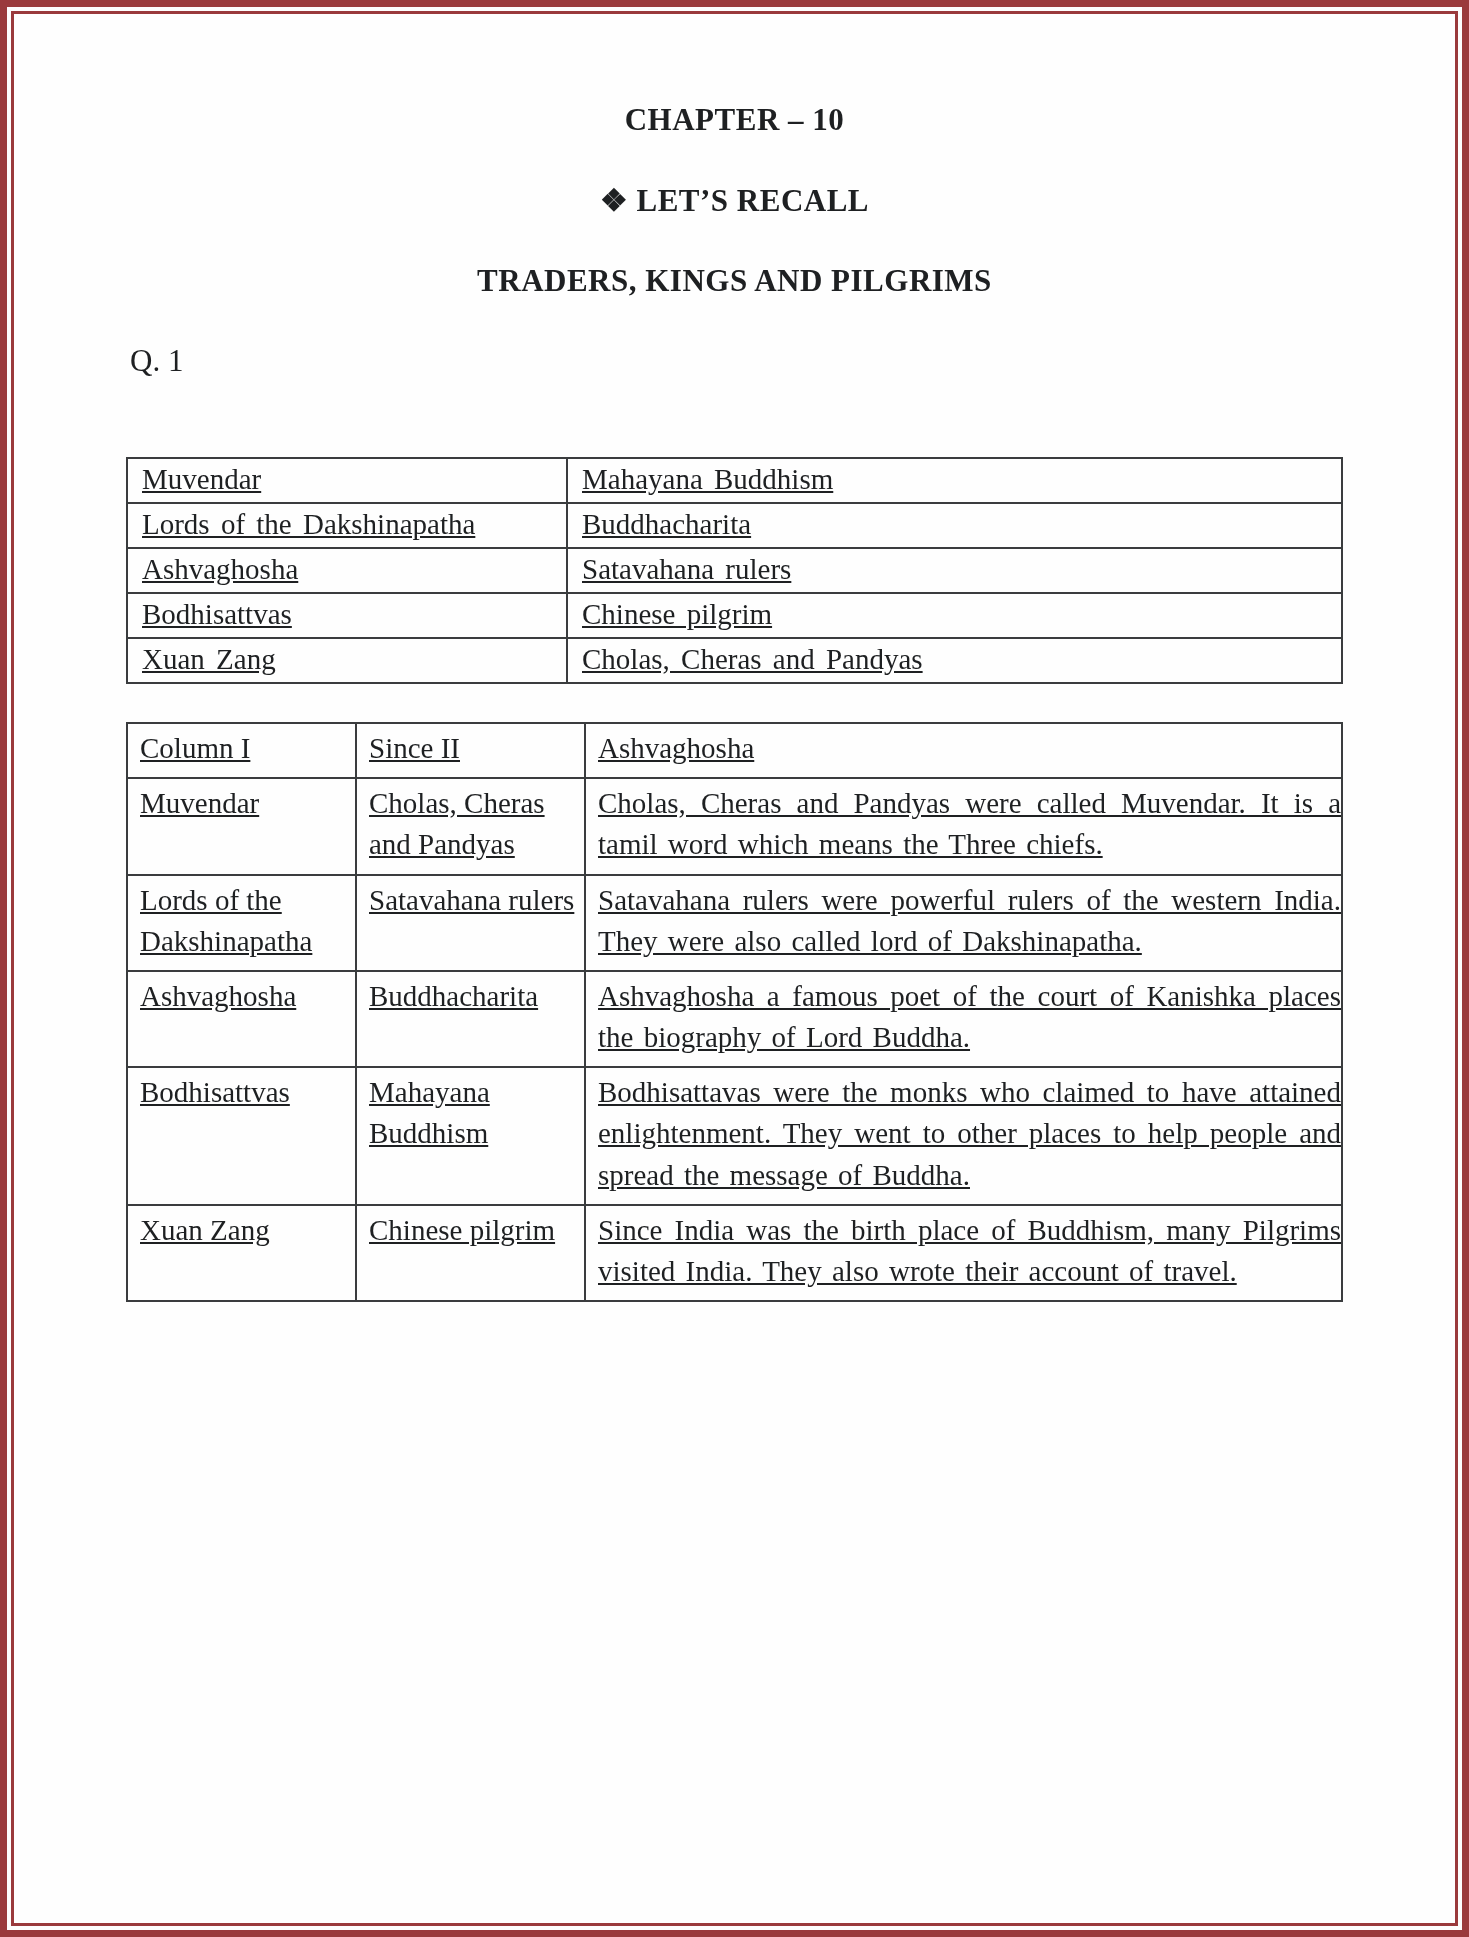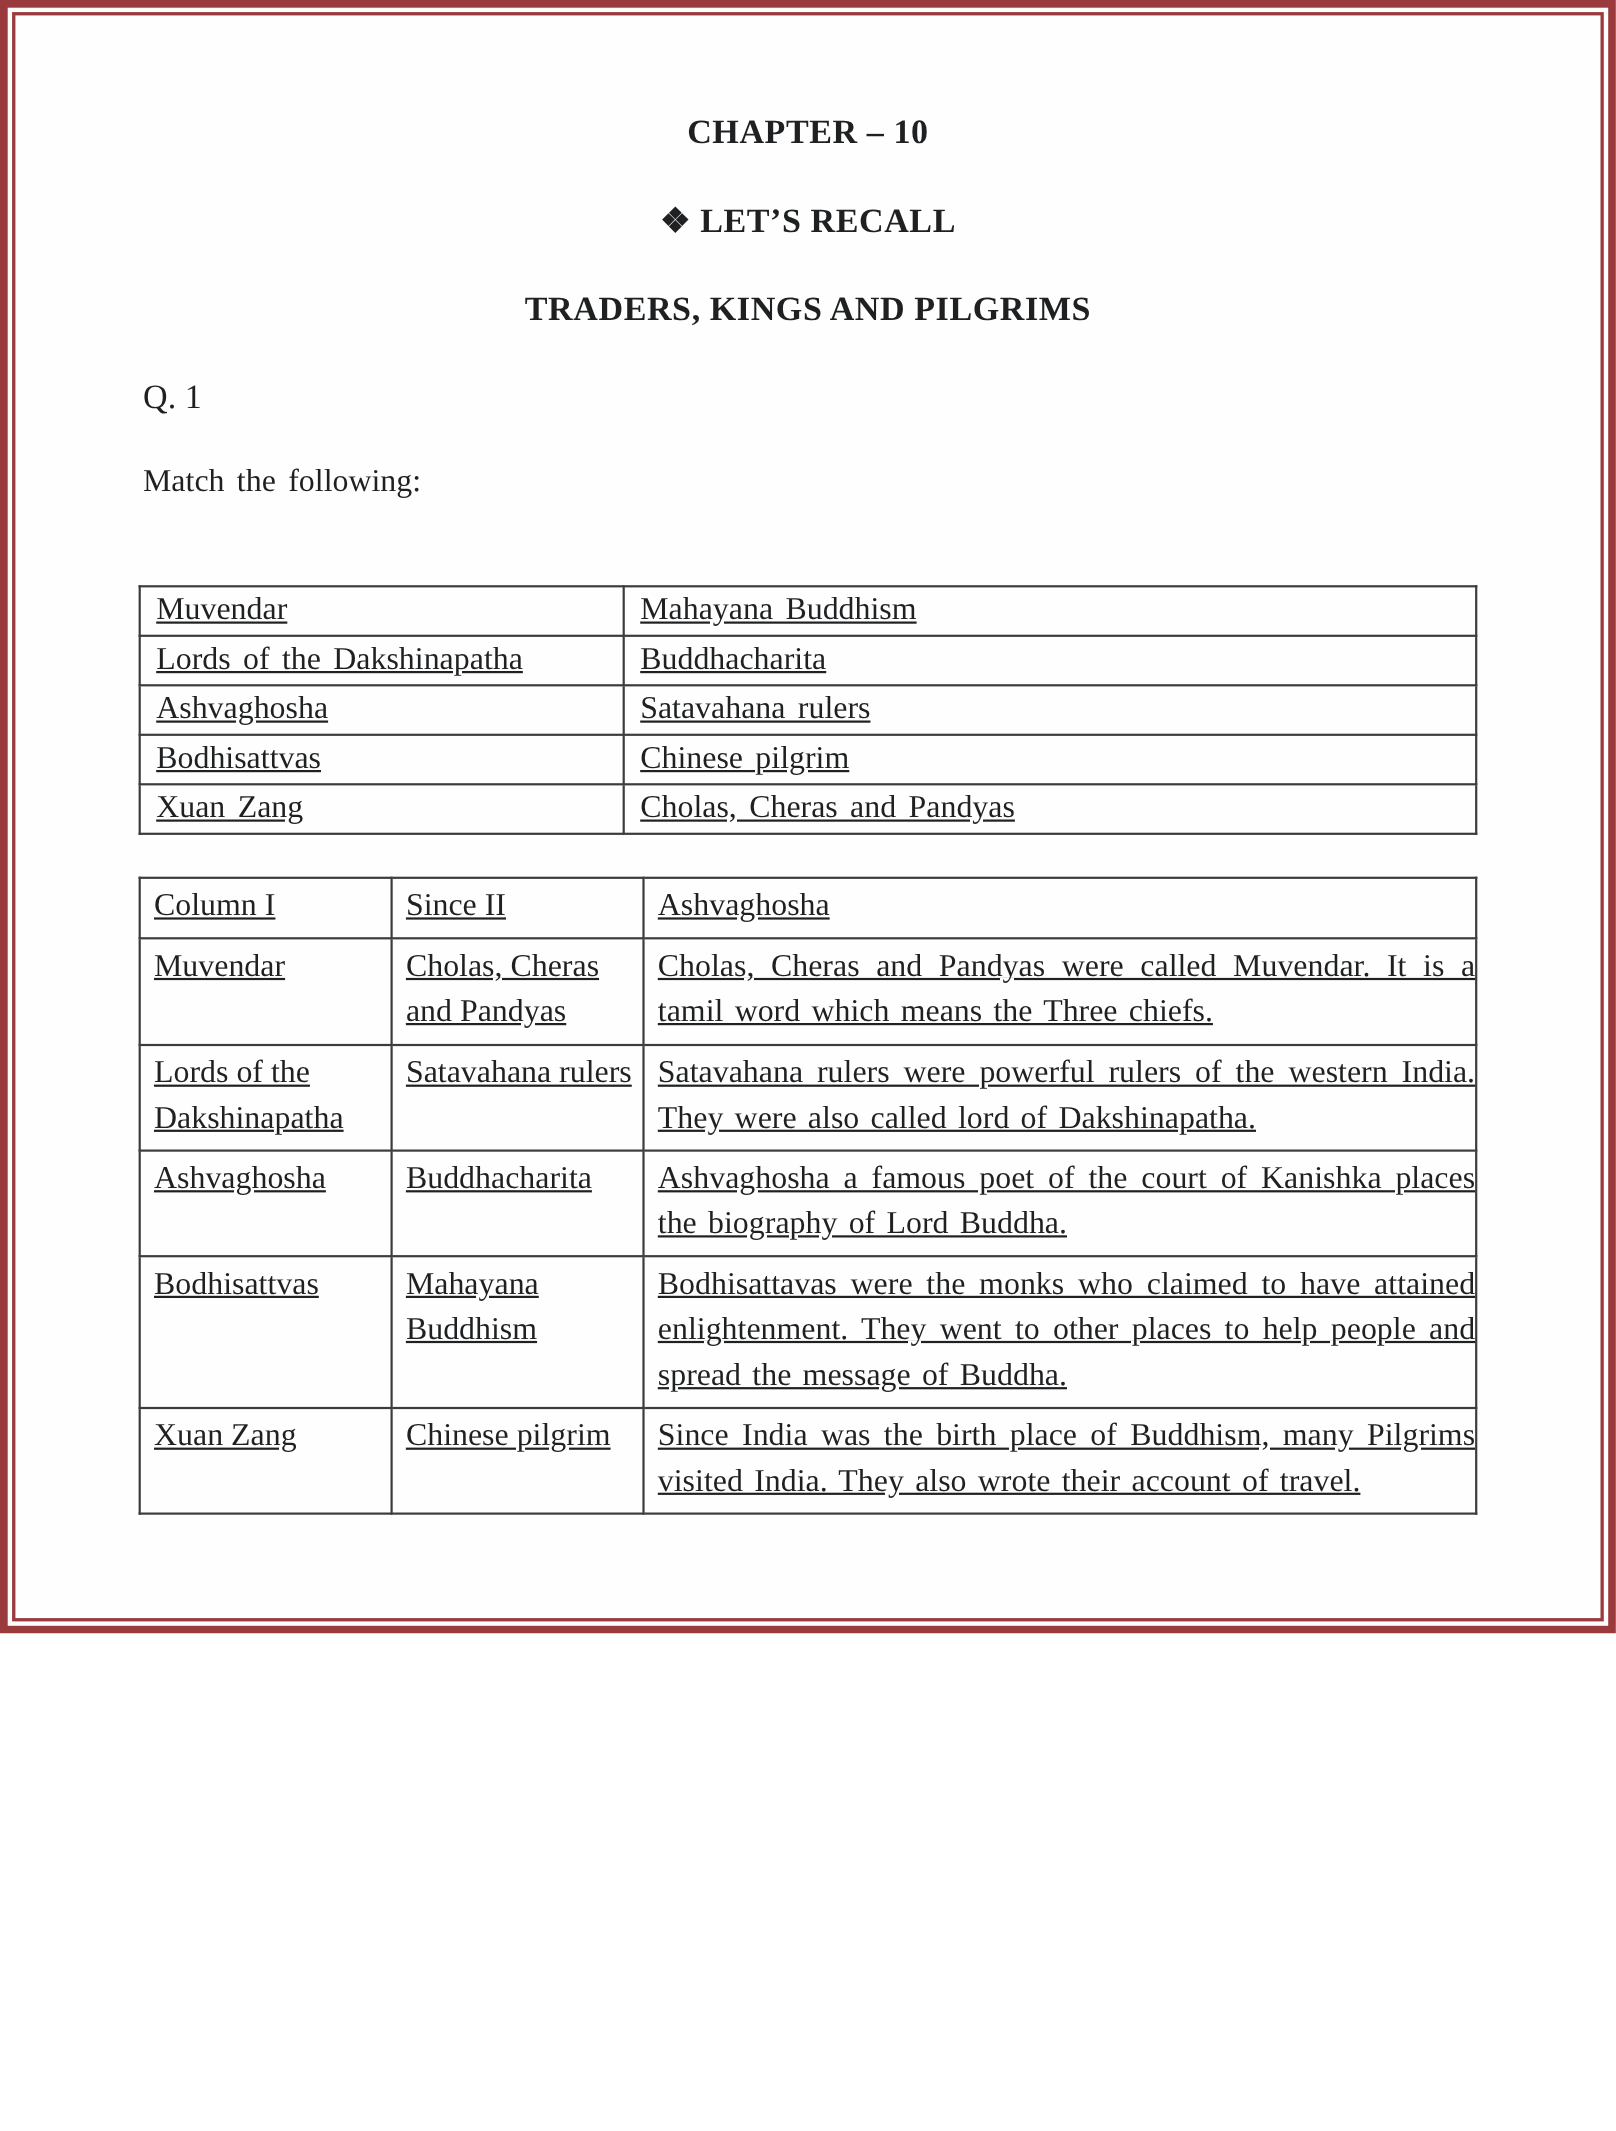--- a/index.html
+++ b/index.html
@@ -5,21 +5,21 @@
   html, body {
     margin: 0;
     padding: 0;
     background: #ffffff;
     font-family: "Liberation Serif", "DejaVu Serif", serif;
     color: #1e2022;
   }
   .page {
     position: relative;
     width: 1469px;
-    height: 1485px;
+    height: 1937px;
     box-sizing: border-box;
     border: 7px solid #9a3a3c;
     background: #fdfdfd;
   }
   .page-inner {
     position: absolute;
     inset: 4px;
     border: 3px solid #9a3a3c;
     box-sizing: border-box;
     background: #fefefe;
@@ -83,21 +83,20 @@
 
 <div class="page">
   <div class="page-inner">
     <div class="content">
 
       <div class="heading center">CHAPTER – 10</div>
       <div class="heading center">❖ LET’S RECALL</div>
       <div class="heading center">TRADERS, KINGS AND PILGRIMS</div>
 
       <div class="qnum">Q. 1</div>
-      <div class="qtext">Match the following:</div>
 
       <table class="match-table">
         <tbody>
           <tr>
             <td class="c1">Muvendar</td>
             <td>Mahayana Buddhism</td>
           </tr>
           <tr>
             <td class="c1">Lords of the Dakshinapatha</td>
             <td>Buddhacharita</td>

